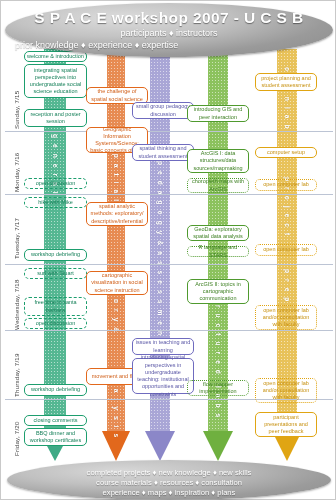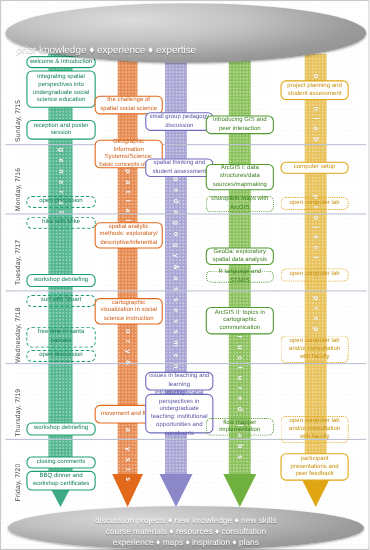--- a/index.html
+++ b/index.html
@@ -207,22 +207,24 @@
 
   <div class="box gold" style="left:254px;top:72px;width:62px;height:18px;">project planning and student assessment</div>
   <div class="box gold" style="left:254px;top:146px;width:62px;height:11px;">computer setup</div>
   <div class="box gold dotted" style="left:254px;top:178px;width:62px;height:12px;">open computer lab</div>
   <div class="box gold dotted" style="left:254px;top:243px;width:62px;height:12px;">open computer lab</div>
   <div class="box gold dotted" style="left:254px;top:304px;width:62px;height:25px;">open computer lab and/or consultation with faculty</div>
   <div class="box gold dotted" style="left:254px;top:377px;width:62px;height:25px;">open computer lab and/or consultation with faculty</div>
   <div class="box gold" style="left:254px;top:411px;width:62px;height:25px;">participant presentations and peer feedback</div>
 
   <div class="header-ellipse">
+    <div class="header-title">S P A C E  workshop 2007 - U C S B</div>
+    <div class="header-line2">participants  ♦  instructors</div>
     <div class="header-line3">prior knowledge ♦  experience  ♦  expertise</div>
   </div>
 
   <div class="footer-ellipse">
-    <div class="fl1">discussion projects  ♦  new knowledge  ♦  new skills</div>
+    <div class="fl1">completed projects  ♦  new knowledge  ♦  new skills</div>
     <div class="fl2">course materials  ♦  resources  ♦  consultation</div>
     <div class="fl3">experience  ♦  maps  ♦  inspiration  ♦  plans</div>
   </div>
 
 </div>
 
 </body></html>

